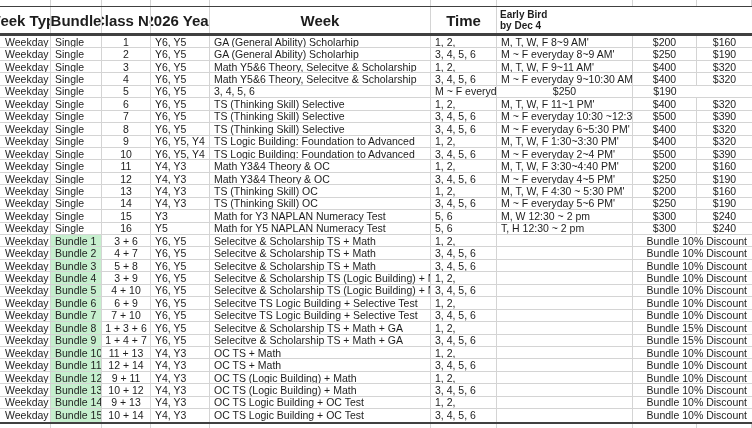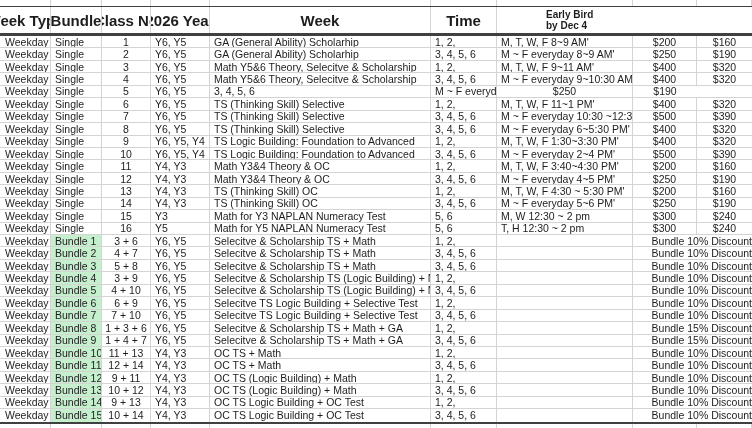--- a/index.html
+++ b/index.html
@@ -32,30 +32,30 @@
     height:30px;
     border-top:1px solid var(--dark,#404040);
     border-bottom:3px solid var(--dark,#404040);
     font-weight:bold;
   }
   .row.header .cell{
     justify-content:center;font-size:15px;line-height:11px;text-align:center;
   }
   .row.header .cell.early{
     flex-direction:column;align-items:flex-start;justify-content:center;
-    padding-left:3px;font-size:10px;margin-left:46px;
+    padding-left:3px;font-size:10px;
   }
   
   .row.data{height:12.45px;border-bottom:1px solid var(--grid,#d4d4d4);}
   .row.data:last-of-type{border-bottom:none;}
   .rows-wrap{border-bottom:2px solid var(--dark,#404040);}
   .cell.pl{padding-left:5px;text-align:center;}
   .cell.pl4{padding-left:4px;}
   .cell.center{justify-content:center;text-align:center;}
-  .cell.right{justify-content:flex-end;}
+  .cell.right{justify-content:flex-end;padding-right:5px;}
   .cell.hl{background:var(--hl,#c6efce);}
   .cell.span2{grid-column:span 2;}
 </style>
 </head>
 <body>
 
 <div class="sheet">
 
   <div class="row sliver-top">
       <div class="cell"></div>
@@ -192,21 +192,21 @@
         <div class="cell center">$500</div>
         <div class="cell center">$390</div>
       </div>
       <div class="row data">
         <div class="cell pl">Weekday</div>
         <div class="cell pl4">Single</div>
         <div class="cell center">11</div>
         <div class="cell pl4">Y4, Y3</div>
         <div class="cell pl4">Math Y3&amp;4 Theory &amp; OC</div>
         <div class="cell pl4">1, 2,</div>
-        <div class="cell pl4">M, T, W, F 3:40~4:30 PM'</div>
+        <div class="cell pl4">M, T, W, F 3:30~4:40 PM'</div>
         <div class="cell center">$200</div>
         <div class="cell center">$160</div>
       </div>
       <div class="row data">
         <div class="cell pl">Weekday</div>
         <div class="cell pl4">Single</div>
         <div class="cell center">12</div>
         <div class="cell pl4">Y4, Y3</div>
         <div class="cell pl4">Math Y3&amp;4 Theory &amp; OC</div>
         <div class="cell pl4">3, 4, 5, 6</div>

